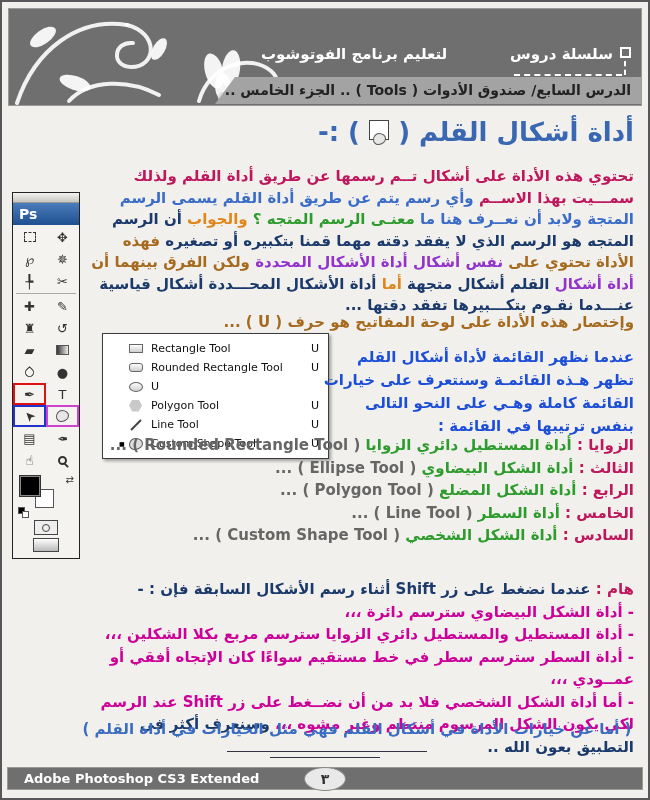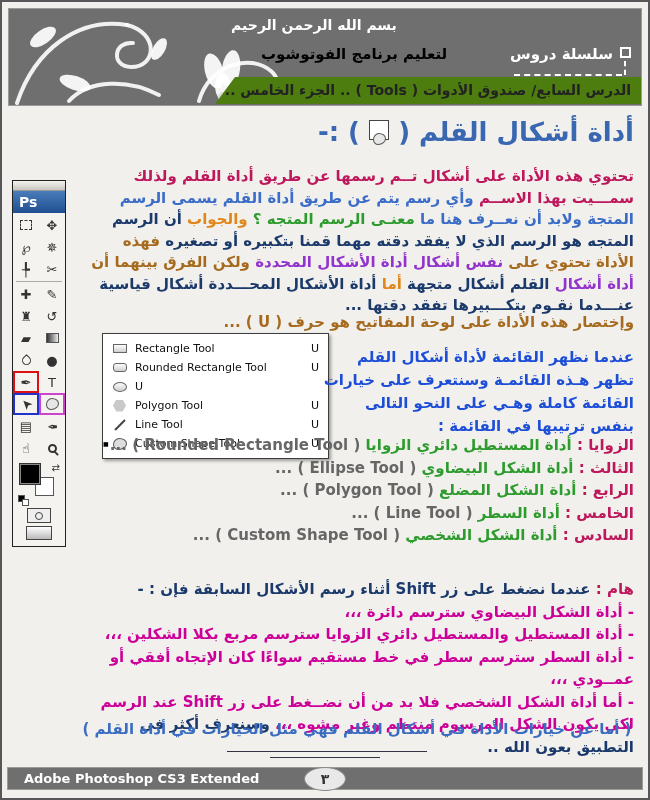--- a/index.html
+++ b/index.html
@@ -8,28 +8,28 @@
           background:#f1f0ec; border:2px solid #57575a; overflow:hidden; }
 
   
   .banner { position:absolute; top:6px; left:6px; right:6px; height:98px;
             background:#6f6f6f; border:1px solid #9a9a9a; }
   .banner svg { position:absolute; left:0; top:0; height:96px; }
   .bismillah { position:absolute; top:8px; left:190px; width:230px; text-align:center;
                color:#fff; font-size:14px; font-weight:bold; direction:rtl; }
   .series { position:absolute; top:36px; right:28px; color:#fff; font-size:15px;
             font-weight:bold; direction:rtl; }
-  .subtitle { position:absolute; top:36px; left:252px; color:#000000; font-size:15px;
+  .subtitle { position:absolute; top:36px; left:252px; color:#ffffff; font-size:15px;
               font-weight:bold; direction:rtl; }
   .hdr-square { position:absolute; top:38px; right:10px; width:11px; height:11px;
                 border:2px solid #fff; background:#6f6f6f; }
   .dash-v { position:absolute; top:52px; right:15px; height:14px; border-left:2px dashed #fff; }
   .dash-h { position:absolute; top:65px; right:19px; width:108px; border-top:2px dashed #fff; }
   .lesson-strip { position:absolute; top:68px; left:206px; right:0; height:27px;
-                  background:#4d7c0f; clip-path:polygon(20px 0,100% 0,100% 100%,0 100%);
+                  background:#a3a3a3; clip-path:polygon(20px 0,100% 0,100% 100%,0 100%);
                   direction:rtl; text-align:center; color:#222; font-size:14px;
                   font-weight:bold; line-height:27px; }
 
   
   .doc-title { position:absolute; top:115px; right:14px; direction:rtl;
                color:#3a67b1; font-size:26px; font-weight:bold; }
   .icon-box { display:inline-block; width:20px; height:20px; background:#fff;
               border:1px solid #444; vertical-align:-4px; text-align:center; }
   .blob { display:inline-block; width:13px; height:12px; background:#e6e6e6;
           border:1px solid #555; border-radius:45% 55% 60% 40% / 55% 45% 55% 45%; }
@@ -48,21 +48,21 @@
   .c-gray{color:#666}
 
   .tool-list { position:absolute; top:432px; right:14px; left:78px; line-height:22.5px; }
   .important { position:absolute; top:576px; right:14px; left:78px; line-height:22.5px; }
   .closing { position:absolute; top:718px; left:78px; right:14px; text-align:center;
              color:#3a6cc0; font-weight:bold; font-size:15px; direction:rtl; }
   .divider1 { position:absolute; top:749px; left:225px; width:200px; border-top:1px solid #334; }
   .divider2 { position:absolute; top:755px; left:268px; width:110px; border-top:1px solid #334; }
 
   
-  .toolbar { position:absolute; top:178px; left:10px; width:54px;
+  .toolbar { position:absolute; top:190px; left:10px; width:68px;
              background:#f4f3ef; border:1px solid #222; }
   .tb-titlebar { height:10px; background:linear-gradient(#f4f3ef,#c8c5bf);
                  border-bottom:1px solid #999; }
   .ps-logo { height:22px; background:linear-gradient(#4a7cba,#1f4f90); color:#fff;
              font-weight:bold; font-size:14px; padding-left:6px; display:flex;
              align-items:center; }
   .tb-grid { display:grid; grid-template-columns:1fr 1fr; padding:1px 0; }
   .cell { height:22px; display:flex; align-items:center; justify-content:center;
           font-size:13px; color:#333; position:relative; }
   .tb-sep { grid-column:1/3; height:1px; background:#aaa; margin:1px 3px; }
@@ -94,21 +94,21 @@
   .qm-btn { width:24px; height:15px; margin:2px auto; border:1px solid #444;
             display:flex; align-items:center; justify-content:center; background:#eee; }
   .qm-btn span { width:8px; height:8px; border:1px solid #444; border-radius:50%; }
   .sm-btn { width:26px; height:14px; margin:3px auto 6px; border:1px solid #444;
             background:linear-gradient(#fff,#b9b9b9); }
 
   
   .flyout { position:absolute; top:331px; left:100px; width:227px; background:#fff;
             border:1px solid #3c3c3c; box-shadow:2px 2px 3px rgba(0,0,0,.35);
             padding:5px 0; }
-  .fly-row { height:19px; display:flex; align-items:center; padding:0 9px 0 0; }
+  .fly-row { height:19px; display:flex; align-items:center; padding:0 9px 0 16px; }
   .fly-marker { width:10px; font-size:6px; color:#000; text-align:left; }
   .fly-icon { width:22px; display:flex; align-items:center; }
   .fly-label { flex:1; font-size:11px; color:#111; }
   .fly-key { font-size:11px; color:#111; }
   .sh-rect    { width:14px; height:9px;  border:1px solid #666; background:linear-gradient(#fdfdfd,#cfcfcf); }
   .sh-rrect   { width:14px; height:9px;  border:1px solid #666; border-radius:3px; background:linear-gradient(#fdfdfd,#cfcfcf); }
   .sh-ellipse { width:14px; height:10px; border:1px solid #666; border-radius:50%; background:linear-gradient(#fdfdfd,#cfcfcf); }
   .sh-poly    { width:13px; height:12px; background:#c9c9c9;
                 clip-path:polygon(25% 0,75% 0,100% 50%,75% 100%,25% 100%,0 50%); }
   .sh-line    { width:14px; height:2px; background:#444; transform:rotate(-45deg); }
@@ -140,21 +140,20 @@
       <g fill="#ffffff" fill-opacity="0.92">
         <ellipse cx="34" cy="28" rx="15" ry="7" transform="rotate(-35 34 28)"></ellipse>
         <ellipse cx="66" cy="74" rx="16" ry="7" transform="rotate(18 66 74)"></ellipse>
         <ellipse cx="150" cy="40" rx="12" ry="6" transform="rotate(-60 150 40)"></ellipse>
         <ellipse cx="205" cy="62" rx="9" ry="18" transform="rotate(-15 205 62)"></ellipse>
         <ellipse cx="222" cy="60" rx="9" ry="19" transform="rotate(8 222 60)"></ellipse>
         <ellipse cx="214" cy="78" rx="8" ry="14" transform="rotate(-4 214 78)"></ellipse>
         <circle cx="214" cy="88" r="5" fill="#d9d9d9"></circle>
       </g>
     </svg>
-    <div class="bismillah">بسم الله الرحمن الرحيم</div>
     <div class="subtitle">لتعليم برنامج الفوتوشوب</div>
     <div class="series">سلسلة دروس</div>
     <div class="hdr-square"></div>
     <div class="dash-v"></div>
     <div class="dash-h"></div>
     <div class="lesson-strip">الدرس السابع/  صندوق الأدوات ( Tools )  .. الجزء الخامس ..</div>
   </div>
 
   <div class="doc-title">
     <span>أداة أشكال القلم (</span>

